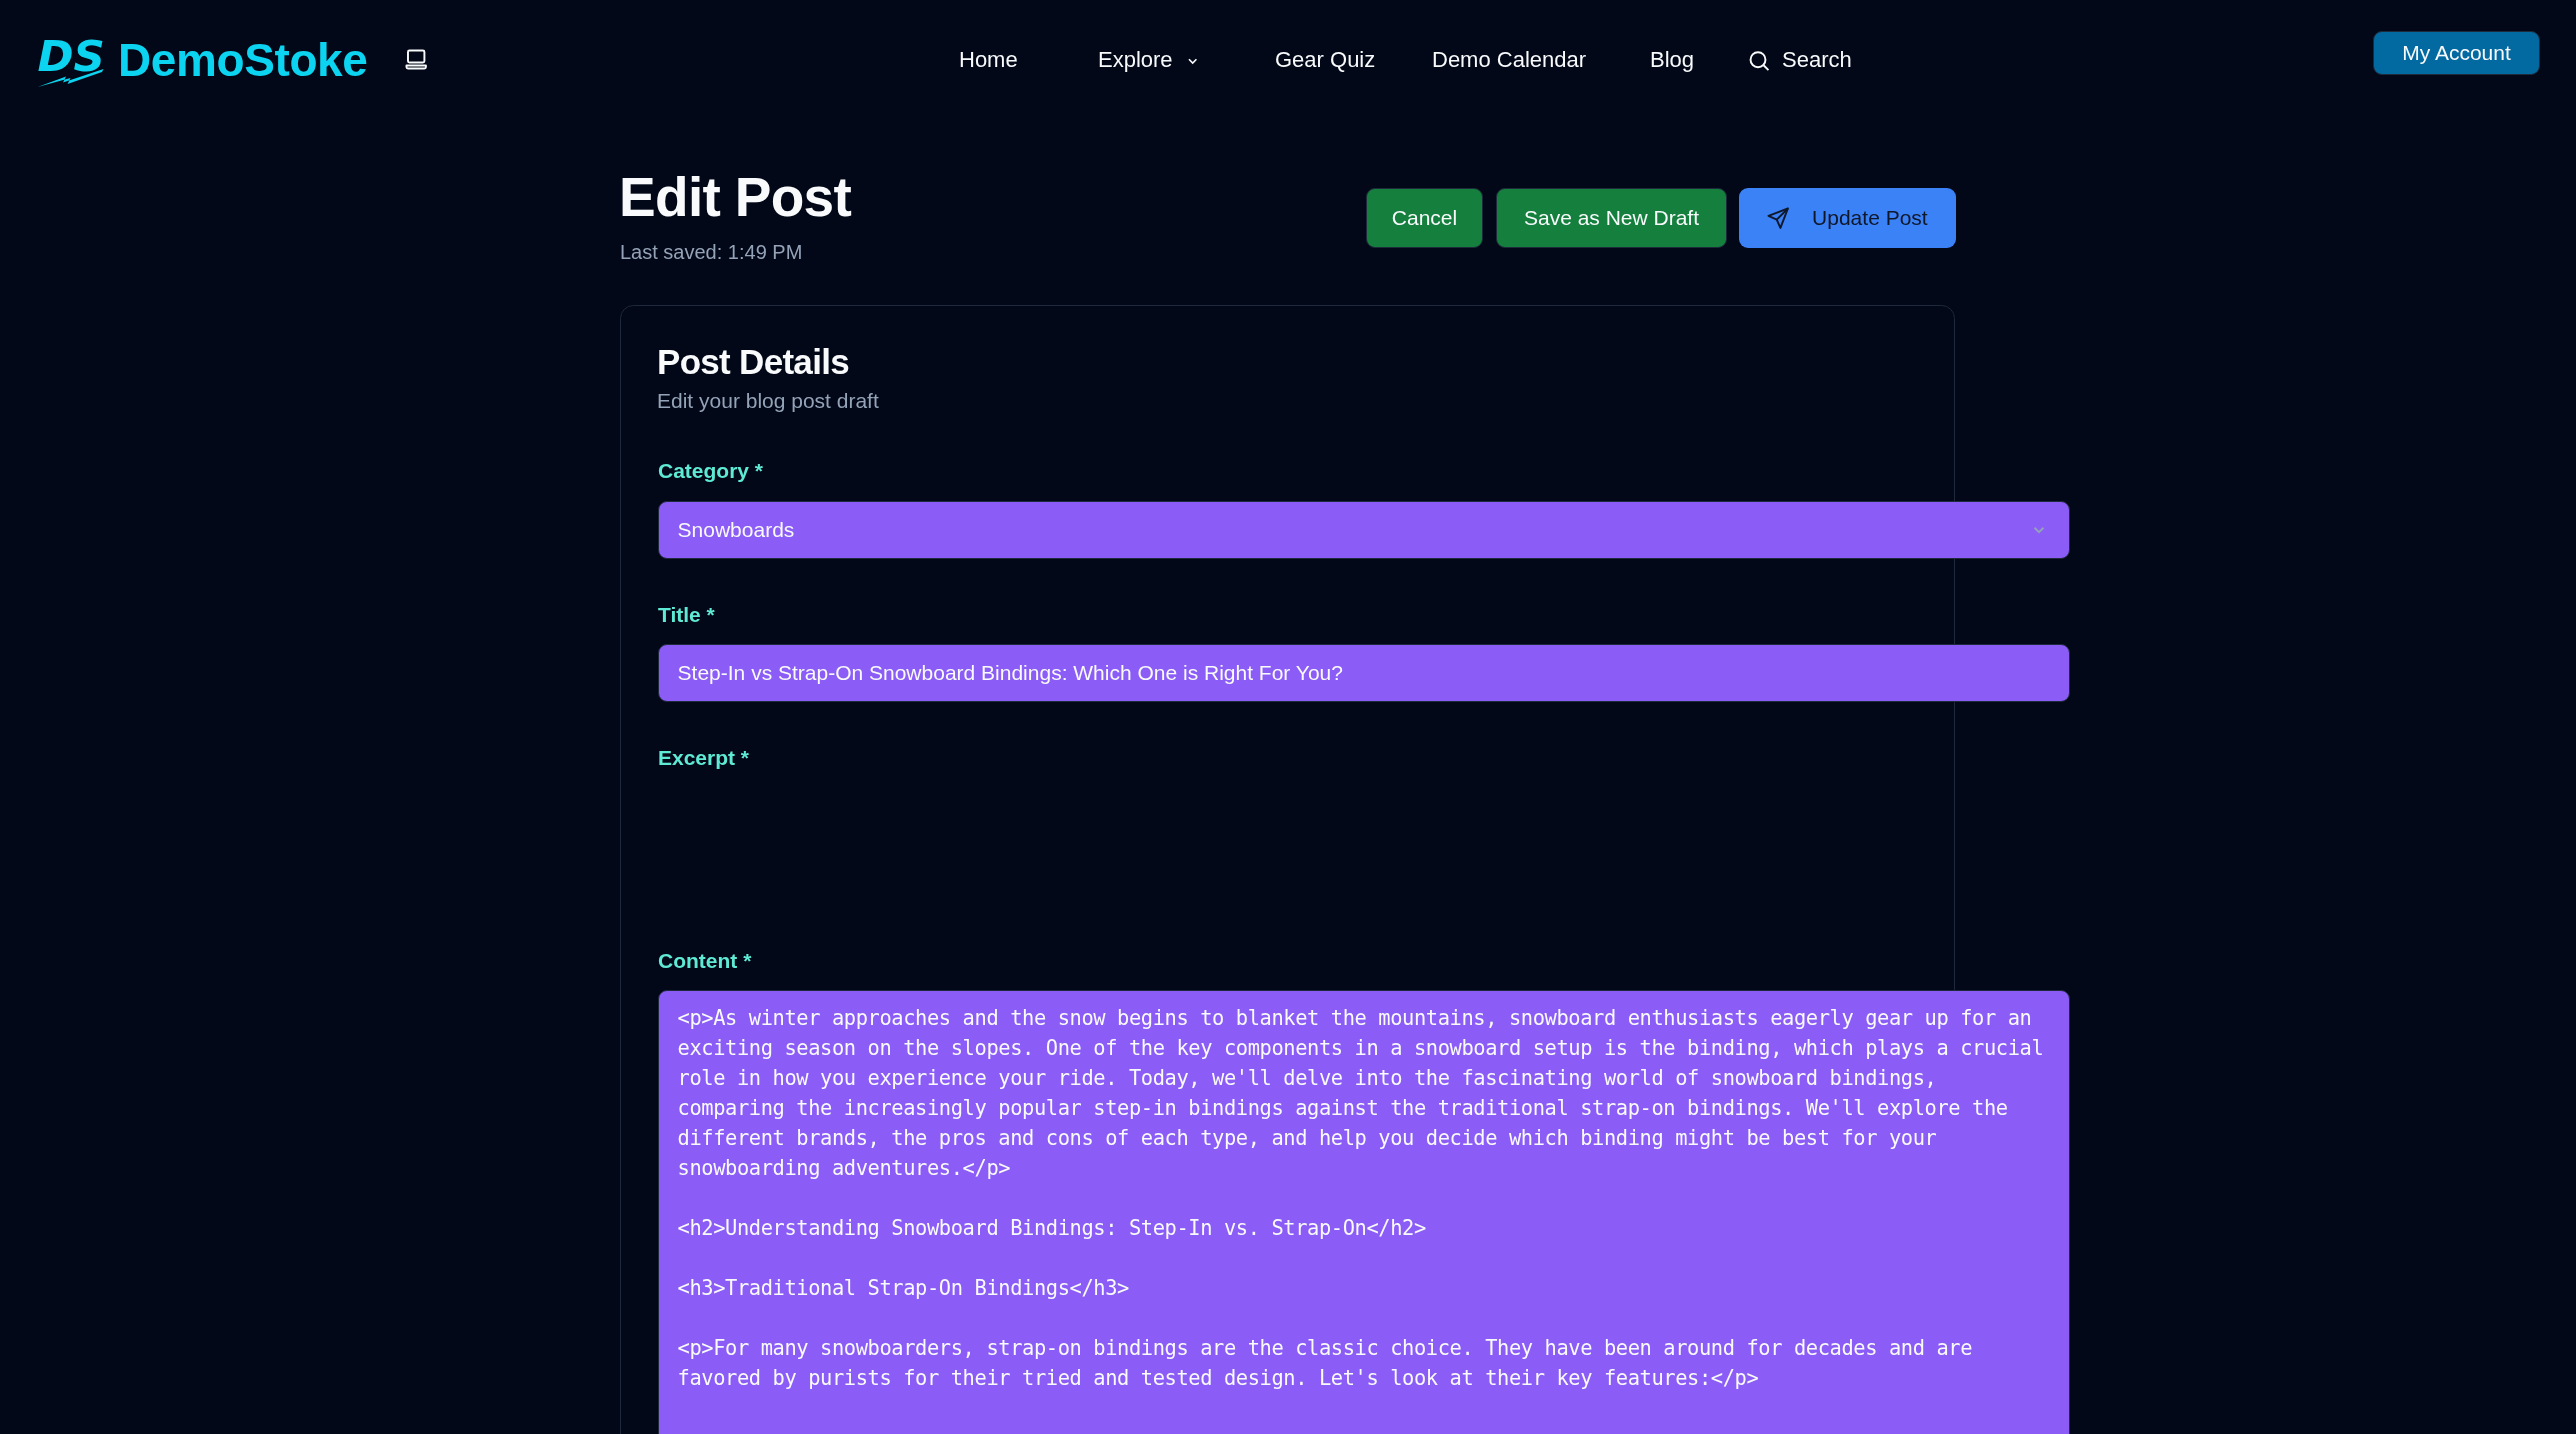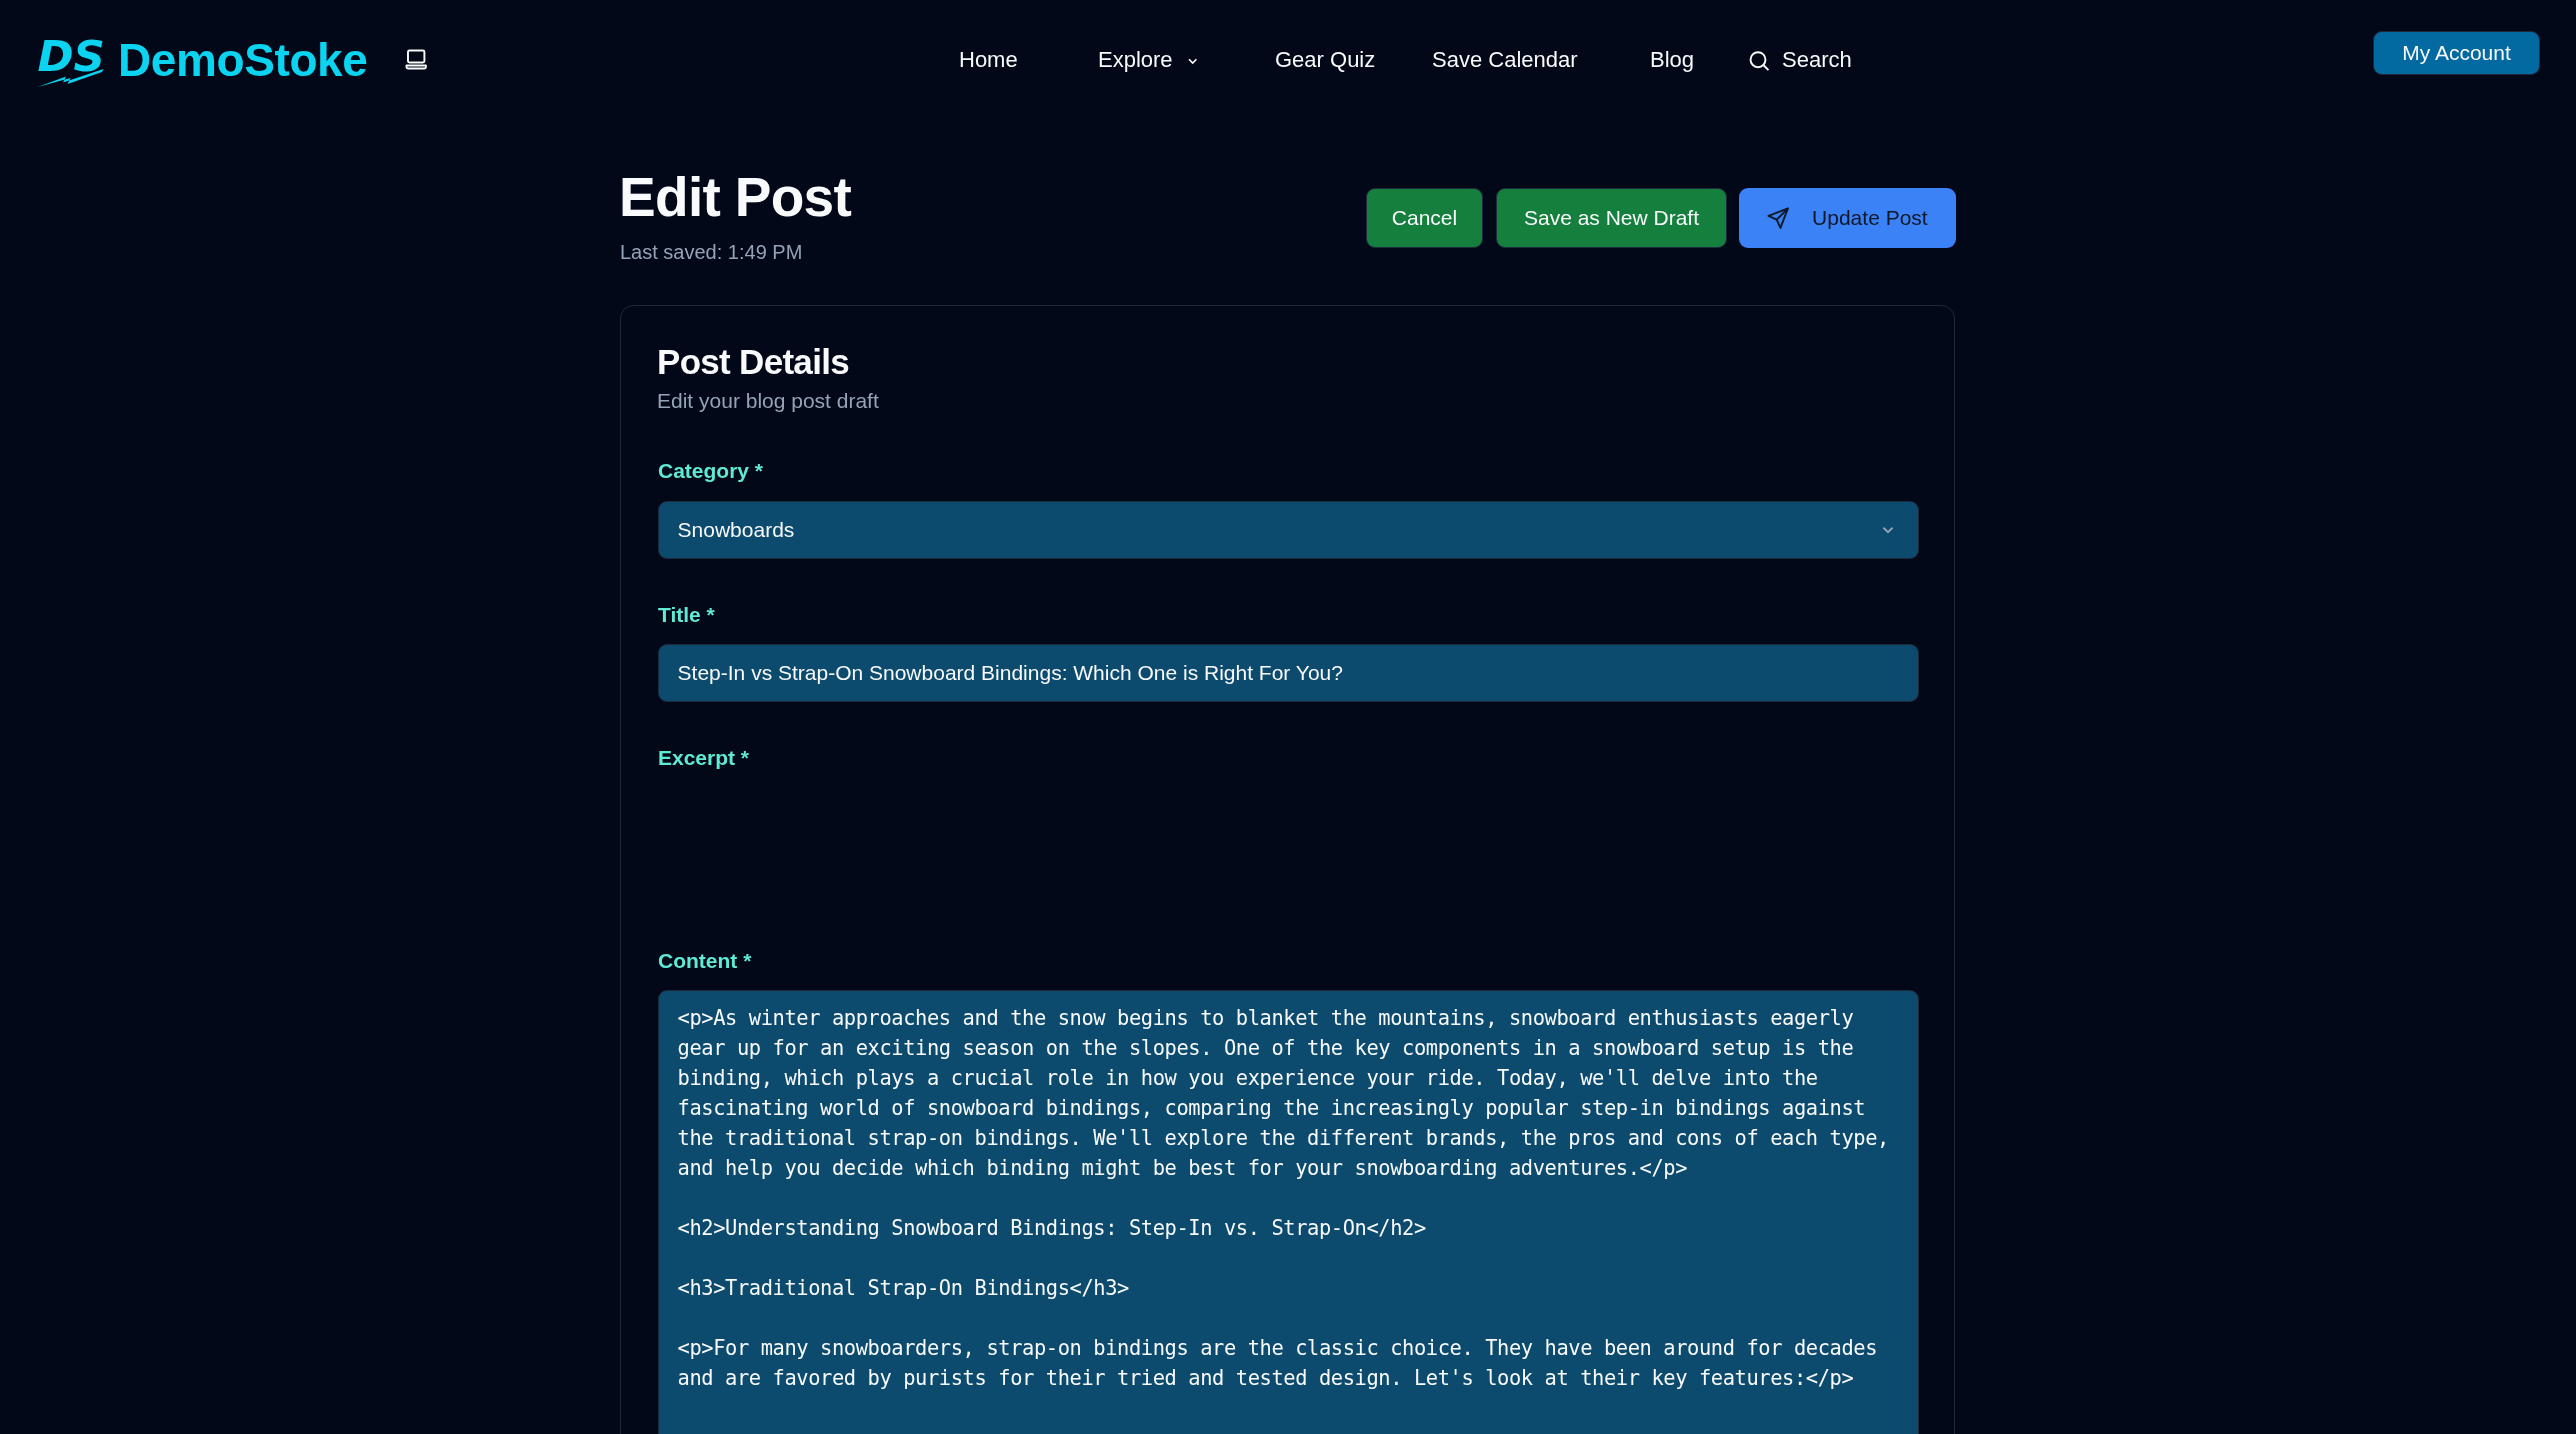--- a/index.html
+++ b/index.html
@@ -45,22 +45,22 @@
   .btn-primary svg { margin-right: 22.4px; }
   
   .card {
     position: absolute; left: 620px; top: 305px; width: 1335px; height: 1193px;
     border: 1.5px solid #1e293b; border-radius: 13.4px; background: #020817;
   }
   .card-title { position: absolute; left: 36px; top: 36px; font-size: 35px; font-weight: 700; letter-spacing: -0.7px; white-space: nowrap; }
   .card-subtitle { position: absolute; left: 36px; top: 83px; font-size: 21px; color: #94a3b8; white-space: nowrap; }
   .field-label { position: absolute; left: 37px; font-size: 21px; font-weight: 600; color: #5eead4; white-space: nowrap; }
   .control {
-    position: absolute; left: 37px; width: 1261px;
-    border: 1.5px solid #1e293b; border-radius: 9px; background: #0c4a6e;
+    position: absolute; left: 37px; width: 1412px;
+    border: 1.5px solid #1e293b; border-radius: 9px; background: #8b5cf6;
     color: #f8fafc; font-size: 21px;
   }
   .select, .input { height: 58px; display: flex; align-items: center; padding-left: 18.6px; }
   .select-chevron { position: absolute; right: 21px; top: 19.4px; }
   .textarea { padding: 16.4px 18.6px; line-height: 30px; }
   .textarea.mono {
     font-family: "DejaVu Sans Mono", "Liberation Mono", monospace;
     font-size: 20.4px; line-height: 30px; white-space: pre-wrap; overflow: hidden;
     padding-top: 12px; letter-spacing: -0.4px;
   }
@@ -84,21 +84,21 @@
 
   <div class="nav">
     <div class="nav-item" style="left:959px">Home</div>
     <div class="nav-item" style="left:1098px">
       <span>Explore</span>
       <svg width="13.4" height="9" viewBox="0 0 18 12" style="margin-left:7.5px" fill="none" stroke="#f8fafc" stroke-width="2.2">
           <path d="M4 3 L9 8 L14 3"></path>
         </svg>
     </div>
     <div class="nav-item" style="left:1275px">Gear Quiz</div>
-    <div class="nav-item" style="left:1432px">Save Calendar</div>
+    <div class="nav-item" style="left:1432px">Demo Calendar</div>
     <div class="nav-item" style="left:1650px">Blog</div>
     <div class="nav-item" style="left:1749px">
       <svg width="21" height="22.4" viewBox="0 0 28 30" fill="none" stroke="#f8fafc" stroke-width="2.6" style="margin-right:12px">
           <circle cx="12" cy="13" r="10"></circle>
           <path d="M19.5 20.5 L26 27"></path>
         </svg><span>Search</span>
     </div>
   </div>
 
   <div class="account-btn">My Account</div>

